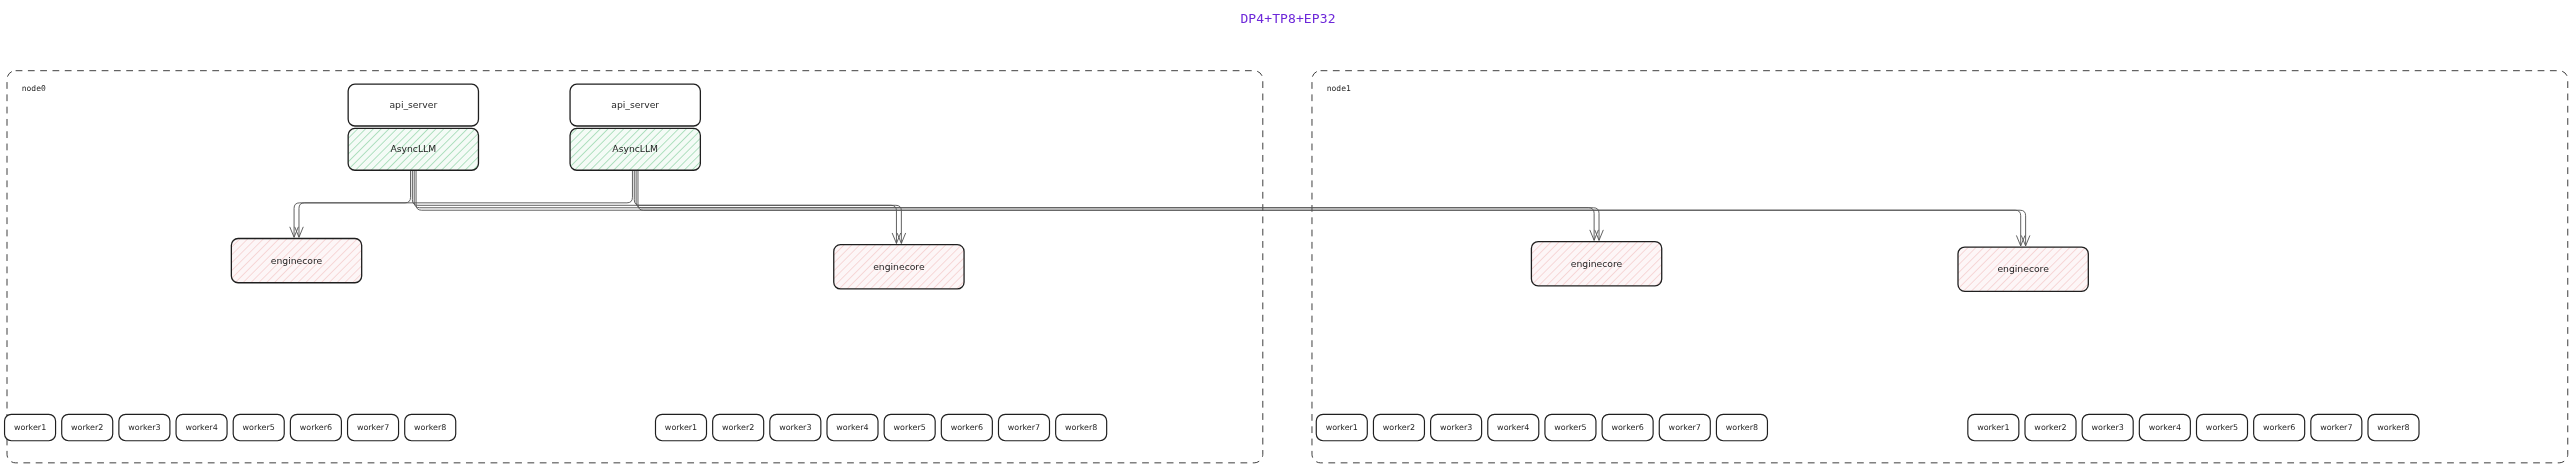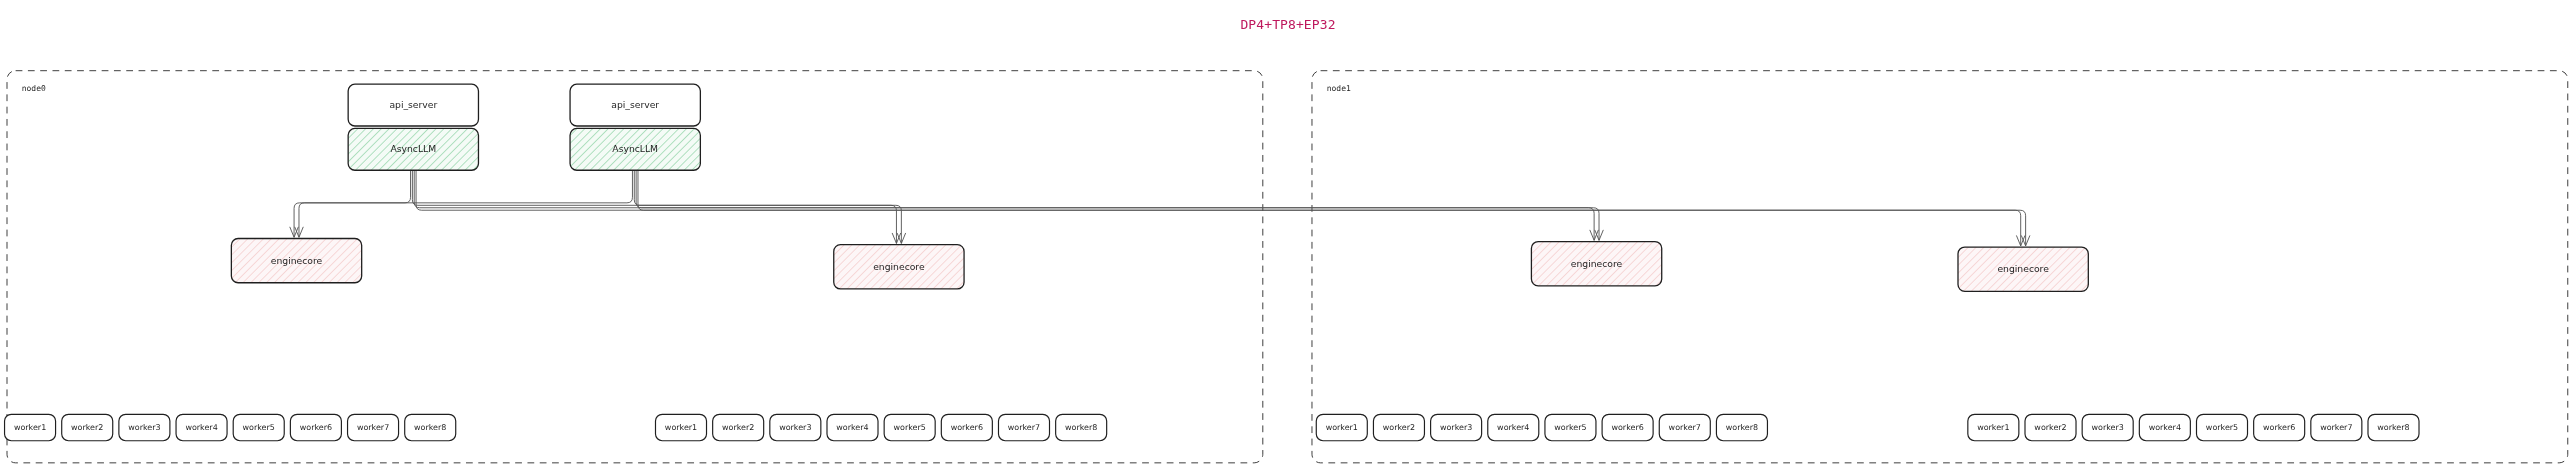--- a/index.html
+++ b/index.html
@@ -19,23 +19,23 @@
     height: 469px;
   }
   .diagram-title {
     position: absolute;
     top: 0;
     left: 0;
     width: 2576px;
     text-align: center;
     font-family: "DejaVu Sans Mono", monospace;
     font-size: 13px;
-    color: #be185d;
+    color: #6d28d9;
     line-height: 14.8px;
-    padding-top: 18px;
+    padding-top: 12px;
     letter-spacing: 0.1px;
   }
   svg.canvas {
     position: absolute;
     top: 0;
     left: 0;
   }
   .node-label {
     font-family: "DejaVu Sans Mono", monospace;
     font-size: 13px;

